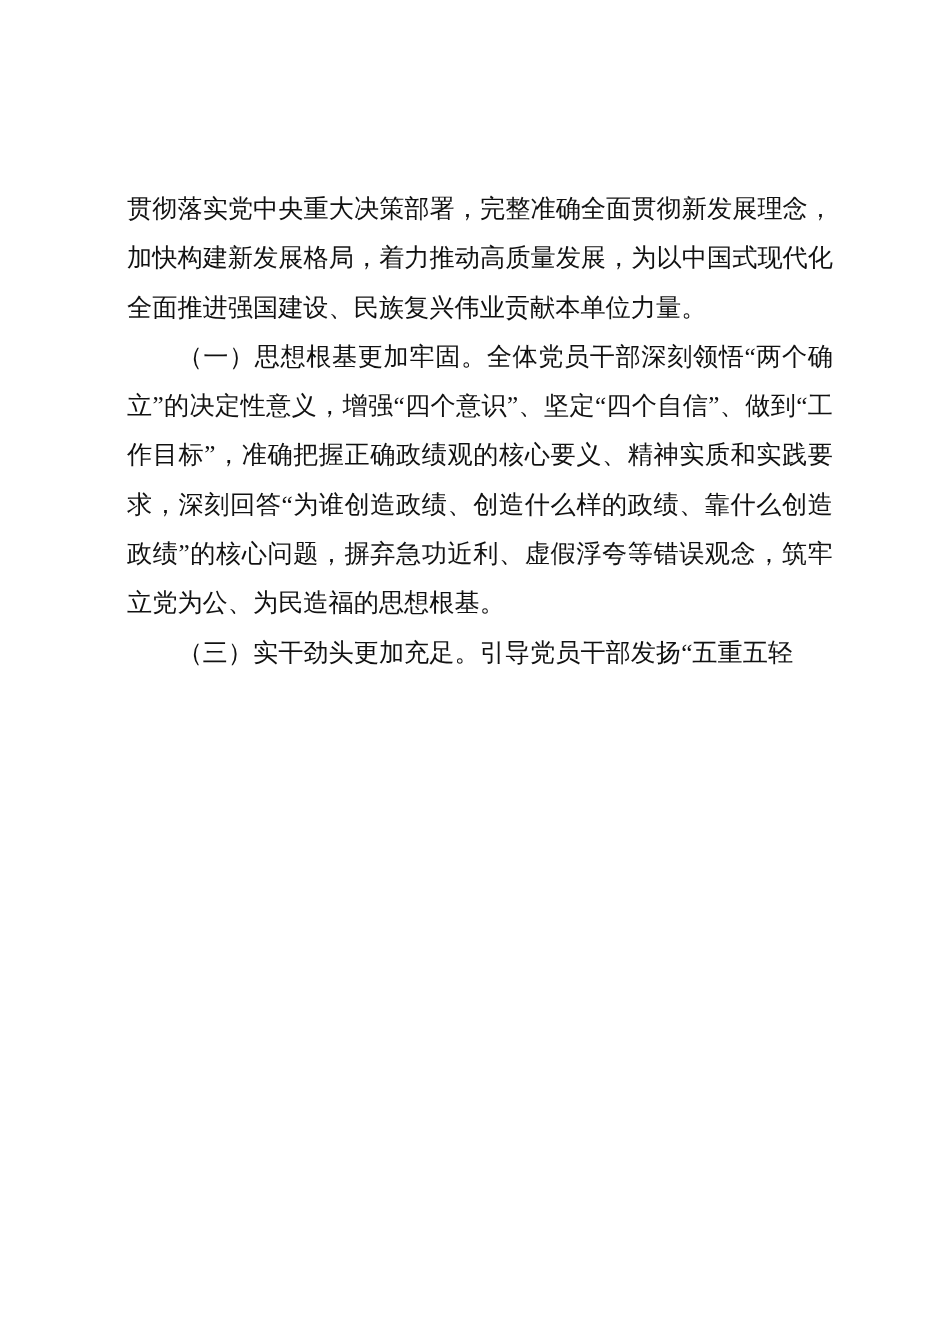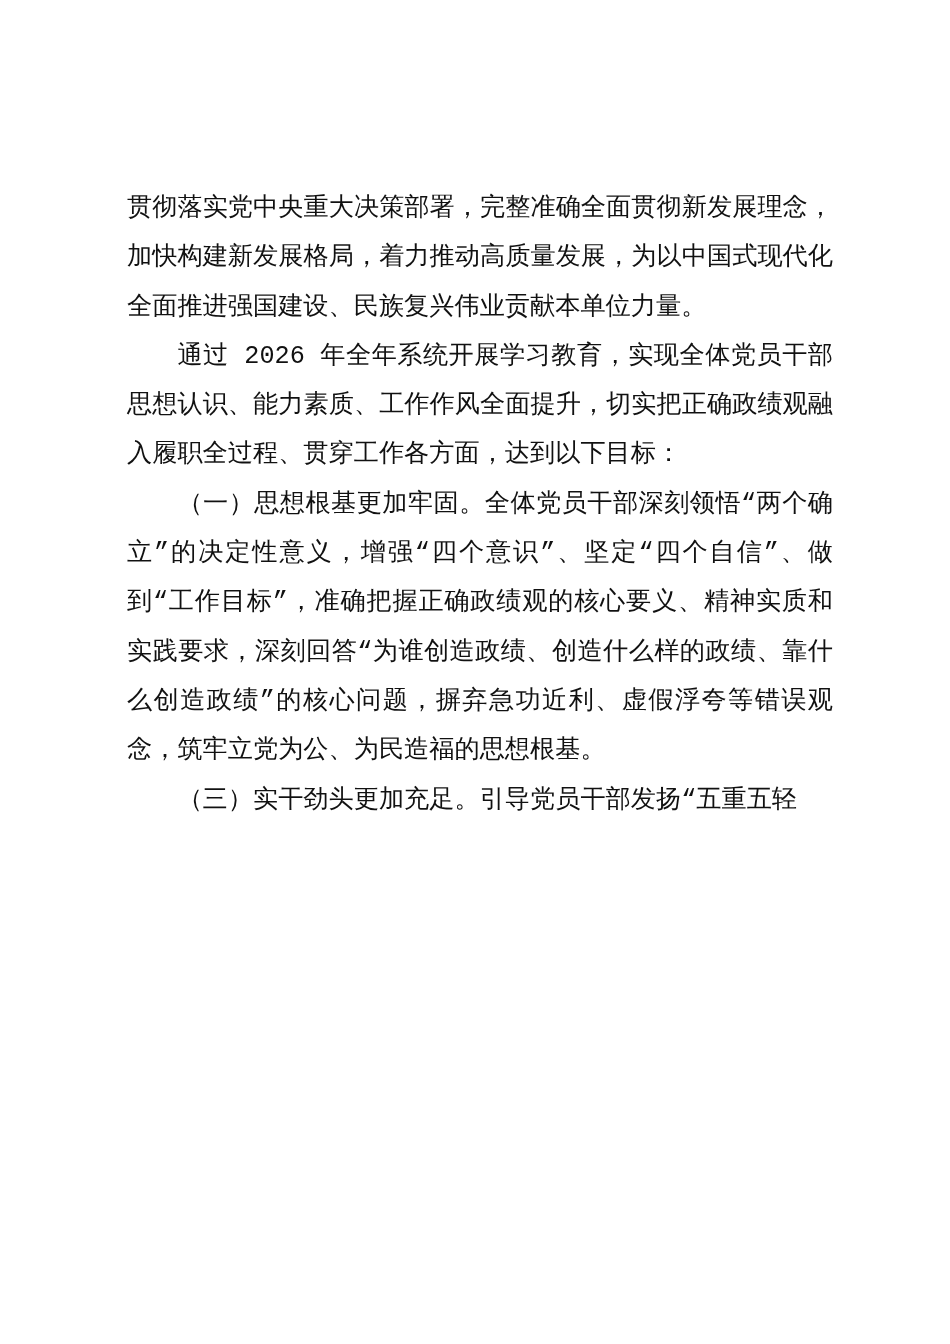--- a/index.html
+++ b/index.html
@@ -12,36 +12,35 @@
     height: 1344px;
     position: relative;
     overflow: hidden;
   }
   .page {
     position: absolute;
     left: 127px;
     top: 184px;
     width: 706px;
     color: #111111;
-    font-family: Liberation Mono, monospace;
+    font-family: Liberation Serif, serif;
     font-size: 25.2px;
     line-height: 49.3px;
   }
   .para {
     margin: 0;
     padding: 0;
     text-align: justify;
     text-justify: inter-character;
     word-break: break-all;
   }
   .indent {
     text-indent: 50.4px;
   }
 </style>
 </head>
 <body>
 
 <div class="page">
   <p class="para">贯彻落实党中央重大决策部署，完整准确全面贯彻新发展理念，加快构建新发展格局，着力推动高质量发展，为以中国式现代化全面推进强国建设、民族复兴伟业贡献本单位力量。</p>
-  <p class="para indent">通过 2026 年全年系统开展学习教育，实现全体党员干部思想认识、能力素质、工作作风全面提升，切实把正确政绩观融入履职全过程、贯穿工作各方面，达到以下目标：</p>
   <p class="para indent">（一）思想根基更加牢固。全体党员干部深刻领悟“两个确立”的决定性意义，增强“四个意识”、坚定“四个自信”、做到“工作目标”，准确把握正确政绩观的核心要义、精神实质和实践要求，深刻回答“为谁创造政绩、创造什么样的政绩、靠什么创造政绩”的核心问题，摒弃急功近利、虚假浮夸等错误观念，筑牢立党为公、为民造福的思想根基。</p>
   <p class="para indent">（三）实干劲头更加充足。引导党员干部发扬“五重五轻</p>
 </div>
 
 </body></html>

